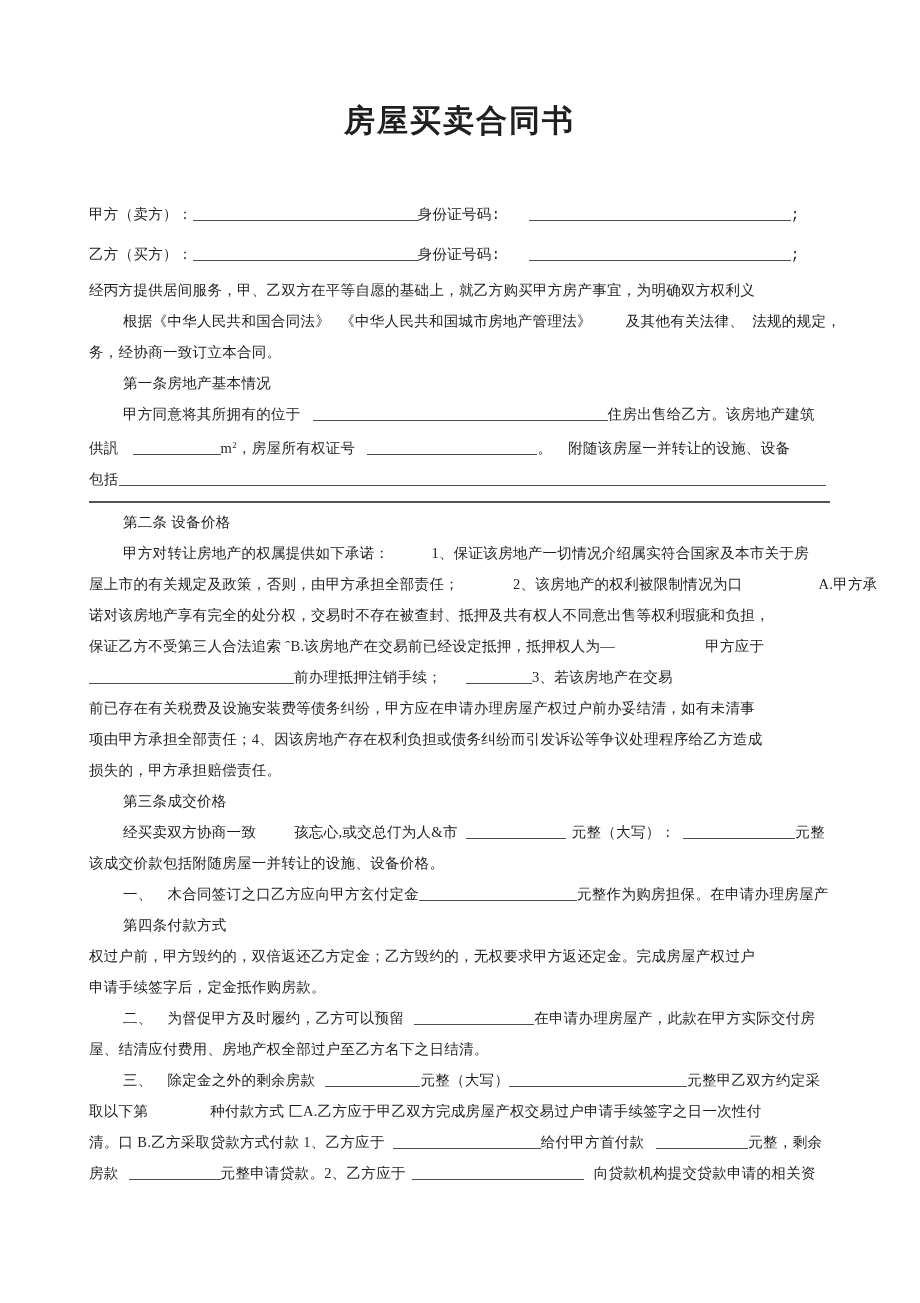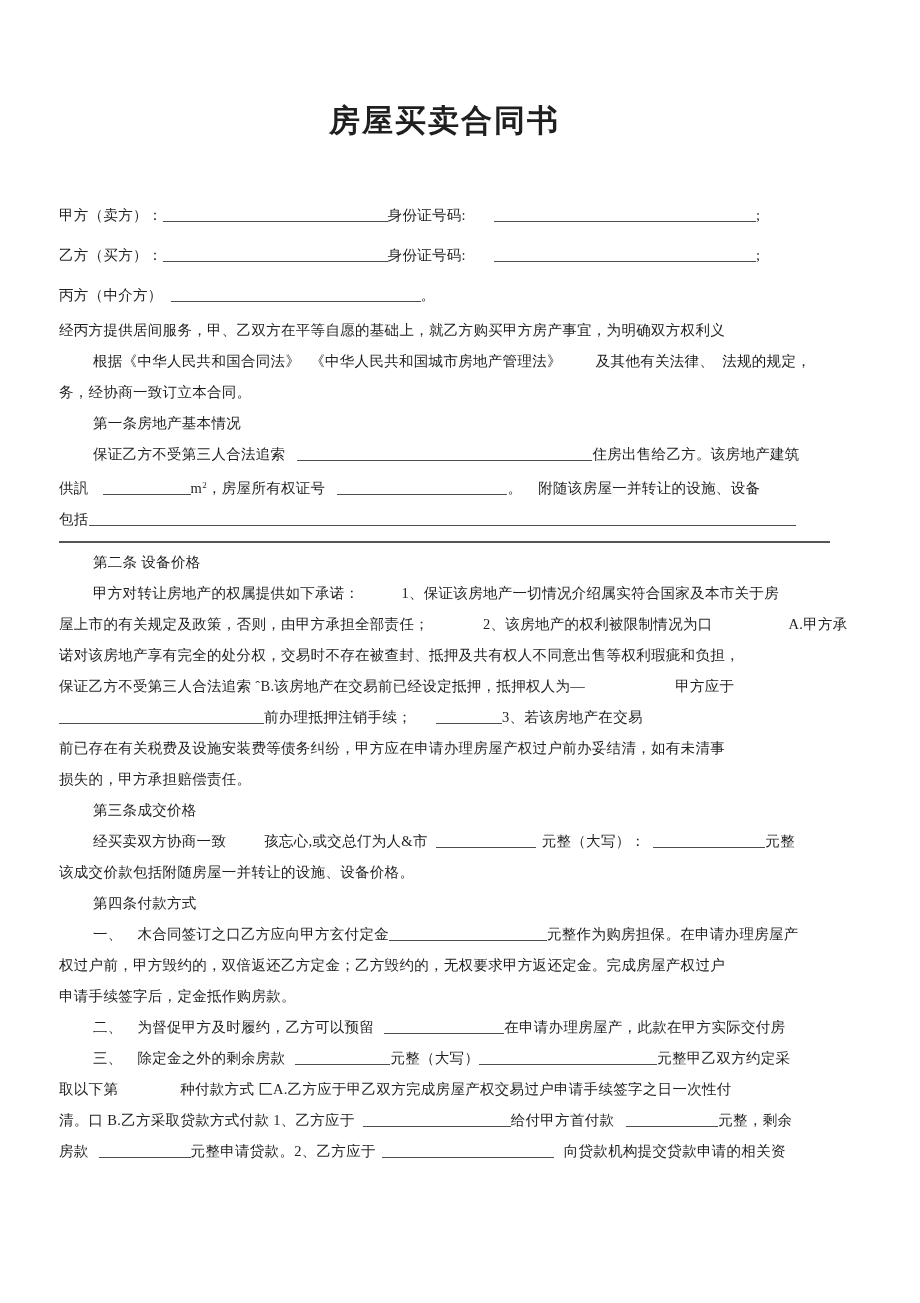--- a/index.html
+++ b/index.html
@@ -2,41 +2,41 @@
 <html><head>
 <meta charset="utf-8">
 <style>
   html, body { margin: 0; padding: 0; background: #ffffff; }
   .page {
     position: relative;
     width: 920px;
     height: 1303px;
     box-sizing: border-box;
     background: #ffffff;
-    padding: 103px 90px 0 59px;
+    padding: 103px 90px 0 89px;
     overflow: hidden;
     font-family: "Liberation Serif", "DejaVu Serif", serif;
     color: #1f1f1f;
   }
   .doc-title {
     margin: 0 0 56px 0;
     font-size: 31px;
     line-height: 36px;
     font-weight: bold;
     text-align: center;
     letter-spacing: 2px;
     white-space: nowrap;
   }
   .line {
     font-size: 14.5px;
     line-height: 31px;
     white-space: nowrap;
     letter-spacing: 0.3px;
   }
-  .line.party { line-height: 40px; }
+  .line.party { line-height: 40px; font-family: Liberation Mono, monospace; }
   .line.indent { padding-left: 34px; }
   .blank {
     display: inline-block;
     height: 13px;
     border-bottom: 1px solid #4d4d4d;
     vertical-align: -2px;
   }
   .gap { display: inline-block; height: 1px; }
   sup.sp { font-size: 9px; vertical-align: 5px; }
   .divider {
@@ -47,43 +47,44 @@
   }
 </style>
 </head>
 <body>
 
 <div class="page">
   <h1 class="doc-title">房屋买卖合同书</h1>
   <div id="contract-body">
       <div class="line party"><span>甲方（卖方）：</span><span class="blank" style="width: 225px;"></span><span>身份证号码:</span><span class="gap" style="width: 28px;"></span><span class="blank" style="width: 262px;"></span><span>;</span></div>
       <div class="line party"><span>乙方（买方）：</span><span class="blank" style="width: 225px;"></span><span>身份证号码:</span><span class="gap" style="width: 28px;"></span><span class="blank" style="width: 262px;"></span><span>;</span></div>
-      <div class="line party"><span>丙方（中介方）</span><span class="gap" style="width: 8px;"></span><span class="blank" style="width: 250px;"></span><span>。</span></div>
       <div class="line"><span>经丙方提供居间服务，甲、乙双方在平等自愿的基础上，就乙方购买甲方房产事宜，为明确双方权利义</span></div>
       <div class="line indent"><span>根据《中华人民共和国合同法》</span><span class="gap" style="width: 10px;"></span><span>《中华人民共和国城市房地产管理法》</span><span class="gap" style="width: 34px;"></span><span>及其他有关法律、</span><span class="gap" style="width: 8px;"></span><span>法规的规定，</span></div>
       <div class="line"><span>务，经协商一致订立本合同。</span></div>
       <div class="line indent"><span>第一条房地产基本情况</span></div>
-      <div class="line indent"><span>保证乙方不受第三人合法追索</span><span class="gap" style="width: 12px;"></span><span class="blank" style="width: 295px;"></span><span>住房出售给乙方。该房地产建筑</span></div>
+      <div class="line indent"><span>甲方同意将其所拥有的位于</span><span class="gap" style="width: 12px;"></span><span class="blank" style="width: 295px;"></span><span>住房出售给乙方。该房地产建筑</span></div>
       <div class="line"><span>供訉</span><span class="gap" style="width: 14px;"></span><span class="blank" style="width: 88px;"></span><span>m</span><sup class="sp">2</sup><span>，房屋所有权证号</span><span class="gap" style="width: 12px;"></span><span class="blank" style="width: 170px;"></span><span>。</span><span class="gap" style="width: 16px;"></span><span>附随该房屋一并转让的设施、设备</span></div>
       <div class="line"><span>包括</span><span class="blank" style="width: 707px;"></span></div>
       <div class="divider"></div>
       <div class="line indent"><span>第二条 设备价格</span></div>
       <div class="line indent"><span>甲方对转让房地产的权属提供如下承诺：</span><span class="gap" style="width: 42px;"></span><span>1、保证该房地产一切情况介绍属实符合国家及本市关于房</span></div>
       <div class="line"><span>屋上市的有关规定及政策，否则，由甲方承担全部责任；</span><span class="gap" style="width: 54px;"></span><span>2、该房地产的权利被限制情况为口</span><span class="gap" style="width: 76px;"></span><span>A.甲方承</span></div>
       <div class="line"><span>诺对该房地产享有完全的处分权，交易时不存在被查封、抵押及共有权人不同意出售等权利瑕疵和负担，</span></div>
       <div class="line"><span>保证乙方不受第三人合法追索 ˆB.该房地产在交易前已经设定抵押，抵押权人为—</span><span class="gap" style="width: 90px;"></span><span>甲方应于</span></div>
       <div class="line"><span class="blank" style="width: 205px;"></span><span>前办理抵押注销手续；</span><span class="gap" style="width: 24px;"></span><span class="blank" style="width: 66px;"></span><span>3、若该房地产在交易</span></div>
       <div class="line"><span>前已存在有关税费及设施安装费等债务纠纷，甲方应在申请办理房屋产权过户前办妥结清，如有未清事</span></div>
+      <div class="line"><span>项由甲方承担全部责任；4、因该房地产存在权利负担或债务纠纷而引发诉讼等争议处理程序给乙方造成</span></div>
       <div class="line"><span>损失的，甲方承担赔偿责任。</span></div>
       <div class="line indent"><span>第三条成交价格</span></div>
       <div class="line indent"><span>经买卖双方协商一致</span><span class="gap" style="width: 38px;"></span><span>孩忘心,或交总仃为人&amp;市</span><span class="gap" style="width: 8px;"></span><span class="blank" style="width: 100px;"></span><span class="gap" style="width: 6px;"></span><span>元整（大写）：</span><span class="gap" style="width: 8px;"></span><span class="blank" style="width: 112px;"></span><span>元整</span></div>
       <div class="line"><span>该成交价款包括附随房屋一并转让的设施、设备价格。</span></div>
+      <div class="line indent"><span>一、　木合同签订之口乙方应向甲方玄付定金</span><span class="blank" style="width: 158px;"></span><span>元整作为购房担保。在申请办理房屋产</span></div>
       <div class="line indent"><span>第四条付款方式</span></div>
-      <div class="line indent"><span>一、　木合同签订之口乙方应向甲方玄付定金</span><span class="blank" style="width: 158px;"></span><span>元整作为购房担保。在申请办理房屋产</span></div>
       <div class="line"><span>权过户前，甲方毁约的，双倍返还乙方定金；乙方毁约的，无权要求甲方返还定金。完成房屋产权过户</span></div>
       <div class="line"><span>申请手续签字后，定金抵作购房款。</span></div>
       <div class="line indent"><span>二、　为督促甲方及时履约，乙方可以预留</span><span class="gap" style="width: 10px;"></span><span class="blank" style="width: 120px;"></span><span>在申请办理房屋产，此款在甲方实际交付房</span></div>
+      <div class="line"><span>屋、结清应付费用、房地产权全部过户至乙方名下之日结清。</span></div>
       <div class="line indent"><span>三、　除定金之外的剩余房款</span><span class="gap" style="width: 10px;"></span><span class="blank" style="width: 95px;"></span><span>元整（大写）</span><span class="blank" style="width: 178px;"></span><span>元整甲乙双方约定采</span></div>
       <div class="line"><span>取以下第</span><span class="gap" style="width: 62px;"></span><span>种付款方式 匚A.乙方应于甲乙双方完成房屋产权交易过户申请手续签字之日一次性付</span></div>
       <div class="line"><span>清。口 B.乙方采取贷款方式付款 1、乙方应于</span><span class="gap" style="width: 8px;"></span><span class="blank" style="width: 148px;"></span><span>给付甲方首付款</span><span class="gap" style="width: 12px;"></span><span class="blank" style="width: 92px;"></span><span>元整，剩余</span></div>
       <div class="line"><span>房款</span><span class="gap" style="width: 10px;"></span><span class="blank" style="width: 92px;"></span><span>元整申请贷款。2、乙方应于</span><span class="gap" style="width: 6px;"></span><span class="blank" style="width: 172px;"></span><span class="gap" style="width: 10px;"></span><span>向贷款机构提交贷款申请的相关资</span></div>
     </div>
 </div>
 
 </body></html>

